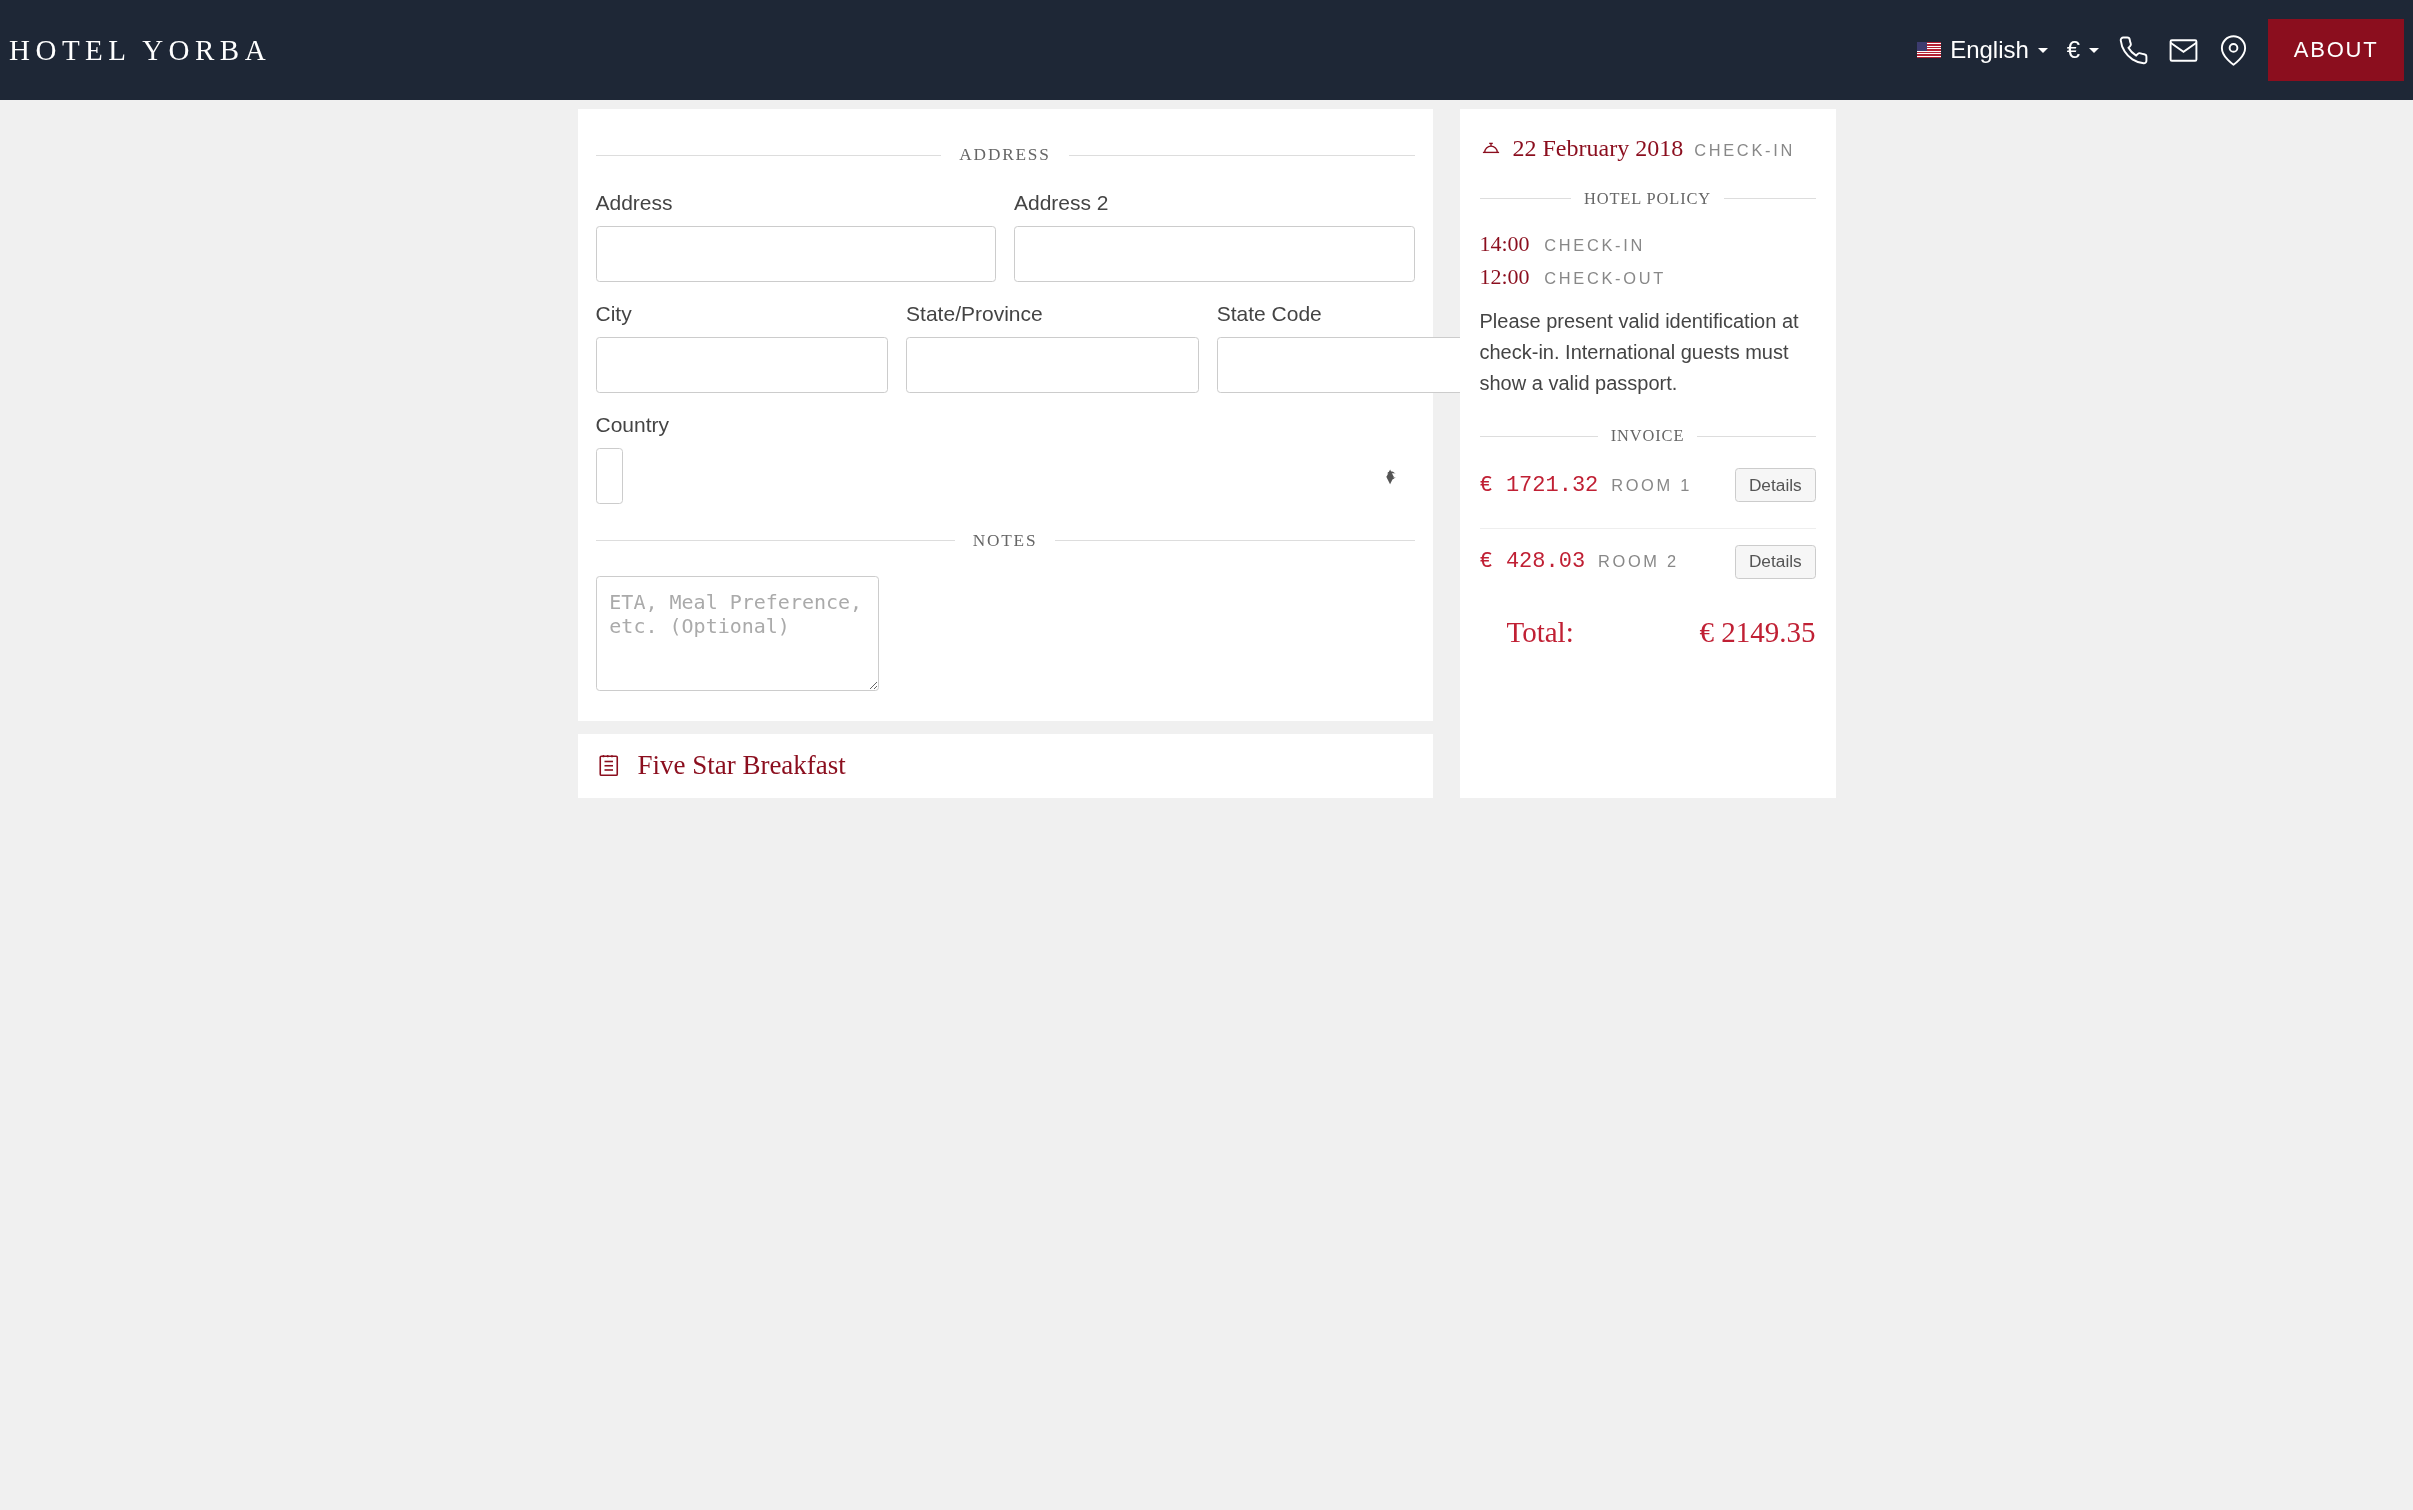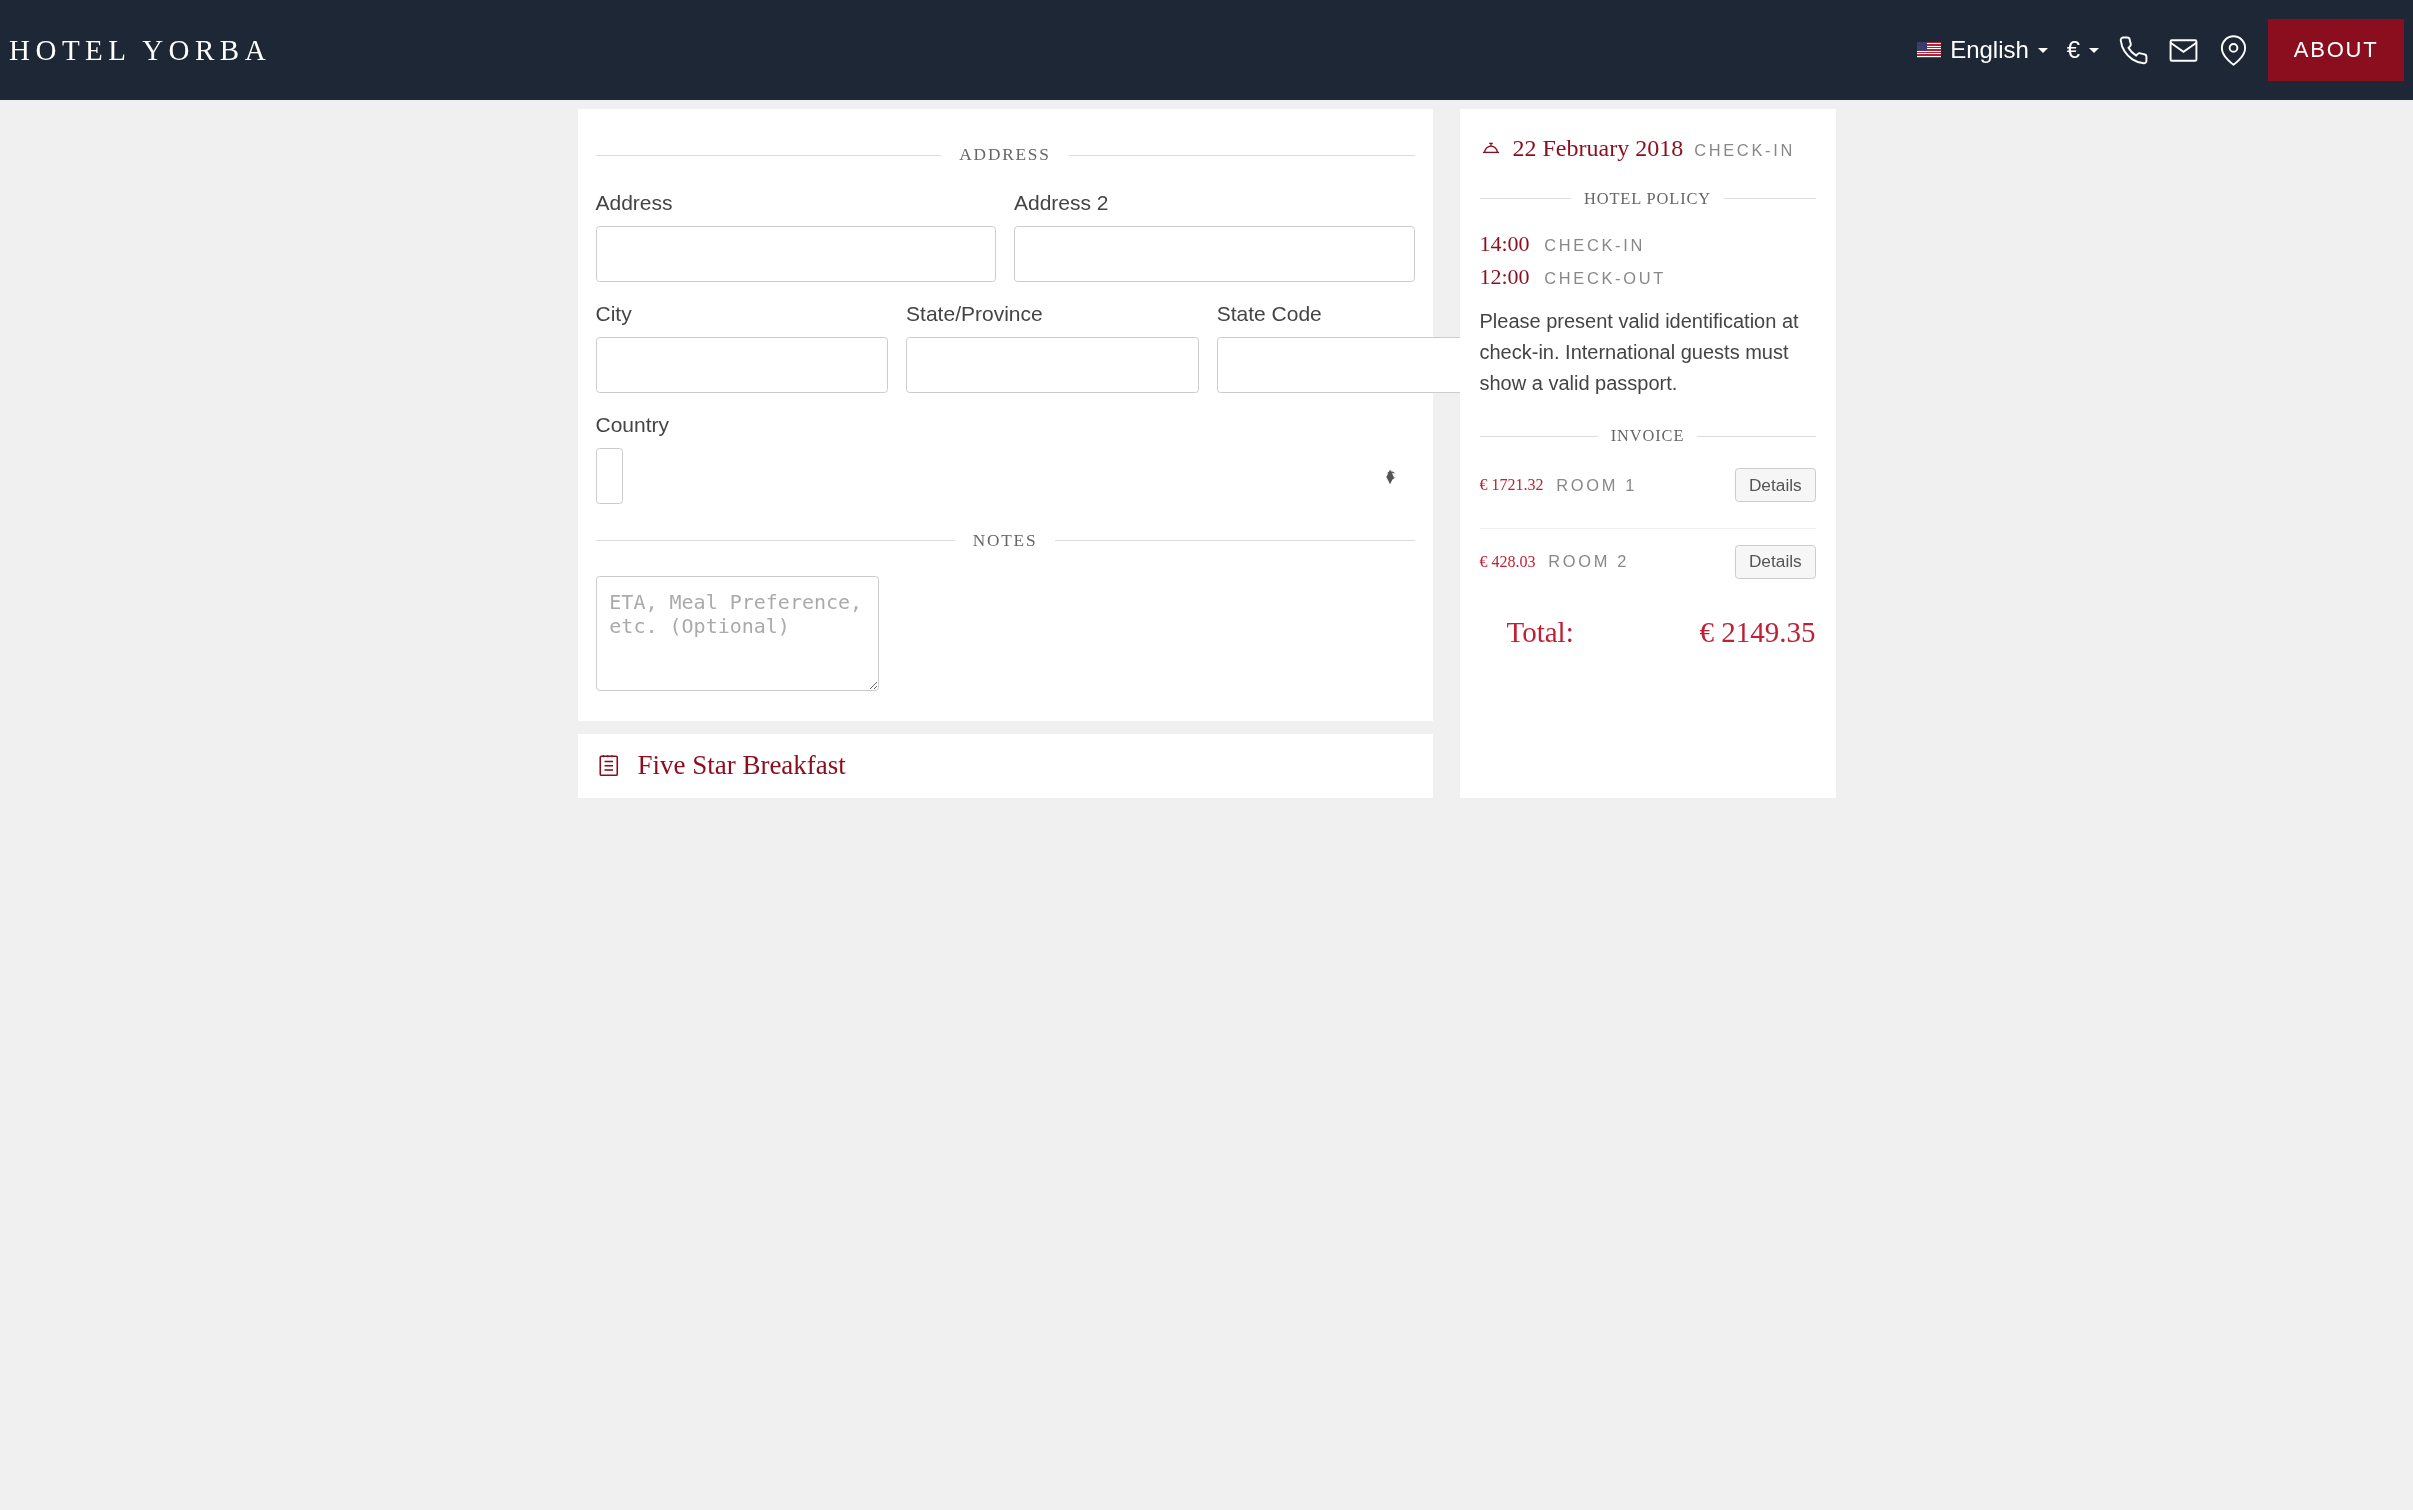--- a/index.html
+++ b/index.html
@@ -211,23 +211,23 @@
     margin-top: 16.4px;
   }
   .invoice-row {
     display: flex;
     align-items: center;
     margin-bottom: 12.8px;
     padding-bottom: 12.8px;
   }
   .invoice-row + .invoice-row { border-top: 0.9px solid #eee; padding-top: 16px; }
   .price {
-    font-family: Liberation Serif, serif;
+    font-family: Liberation Mono, monospace;
     color: #c02034;
-    font-size: 16px;
+    font-size: 22px;
   }
   .room-lbl {
     color: #888;
     font-size: 16.4px;
     letter-spacing: 2.7px;
     margin-left: 12.8px;
     flex: 1;
   }
   .details-btn {
     border: 0.9px solid #ccc;

